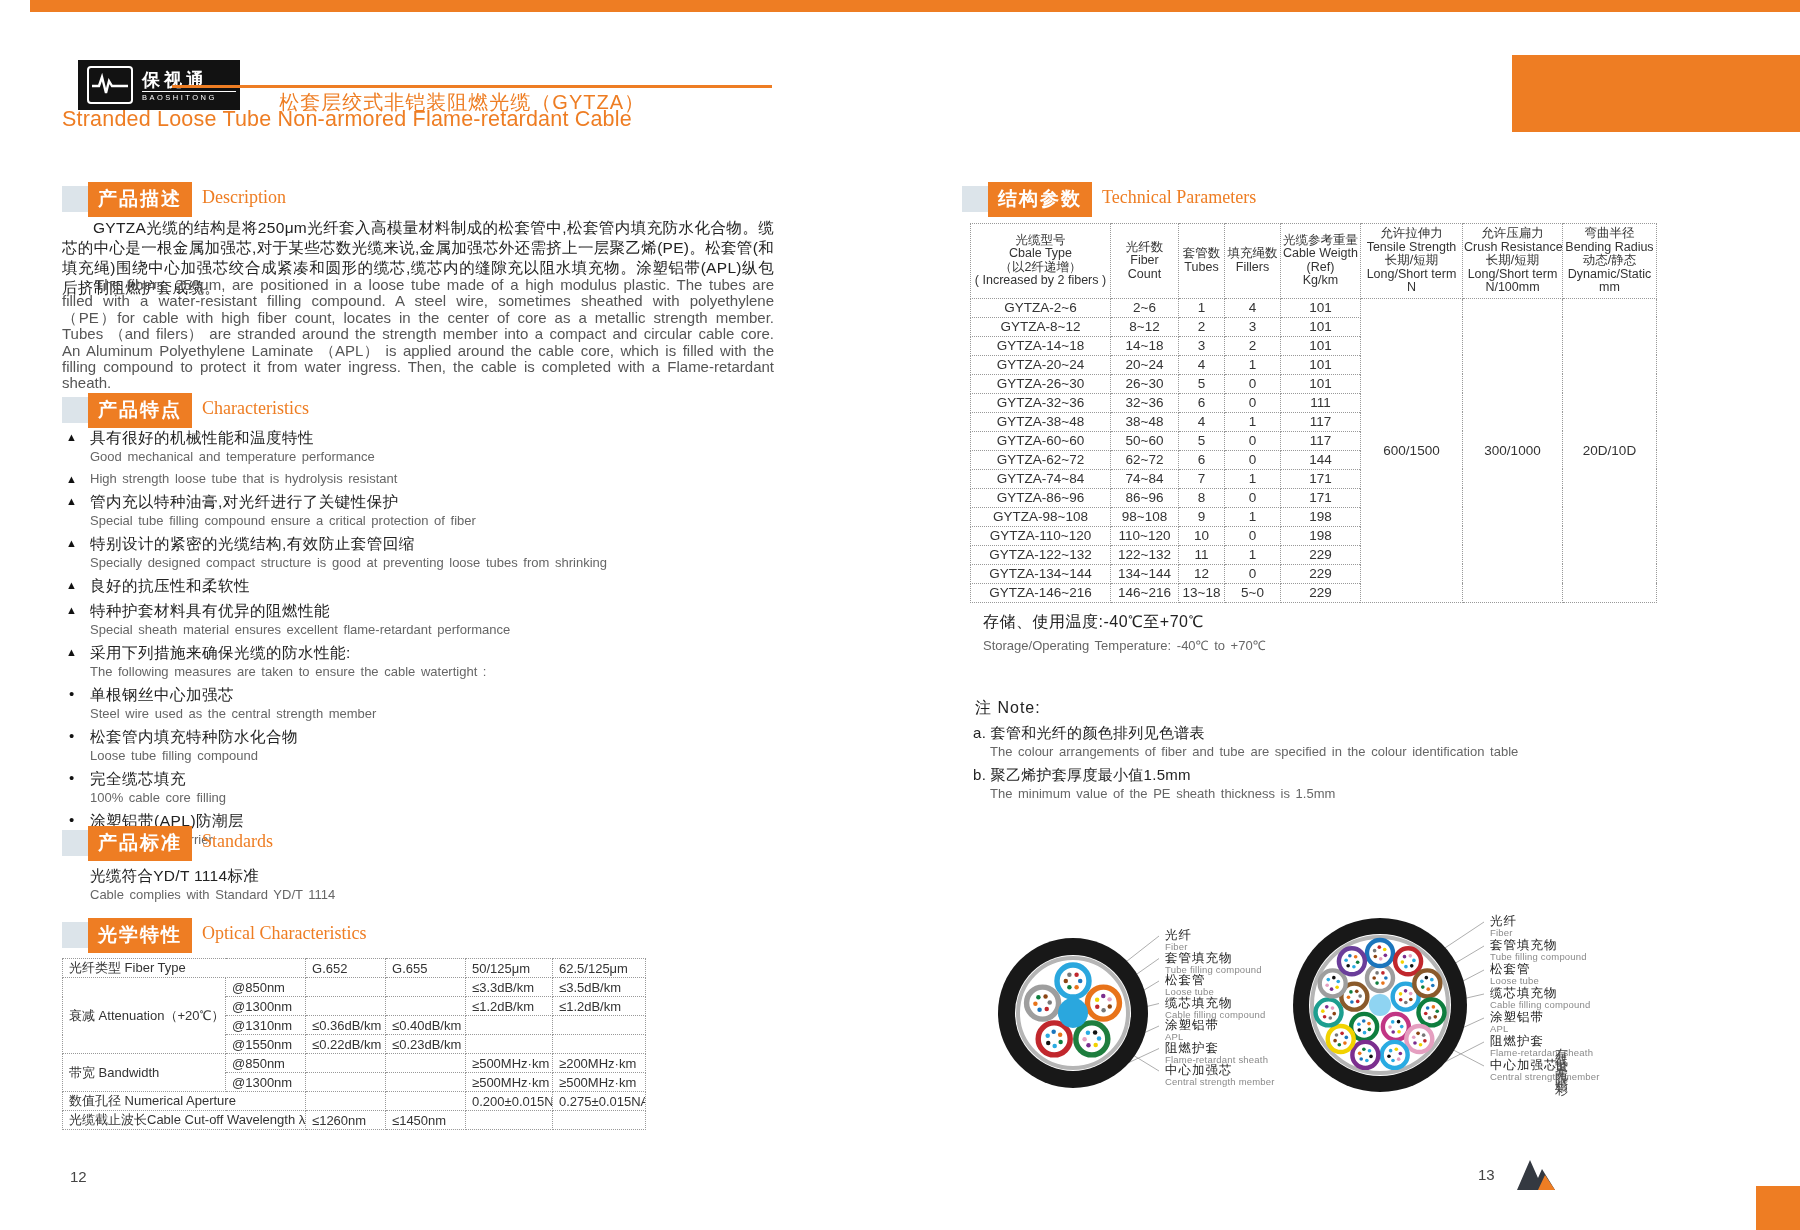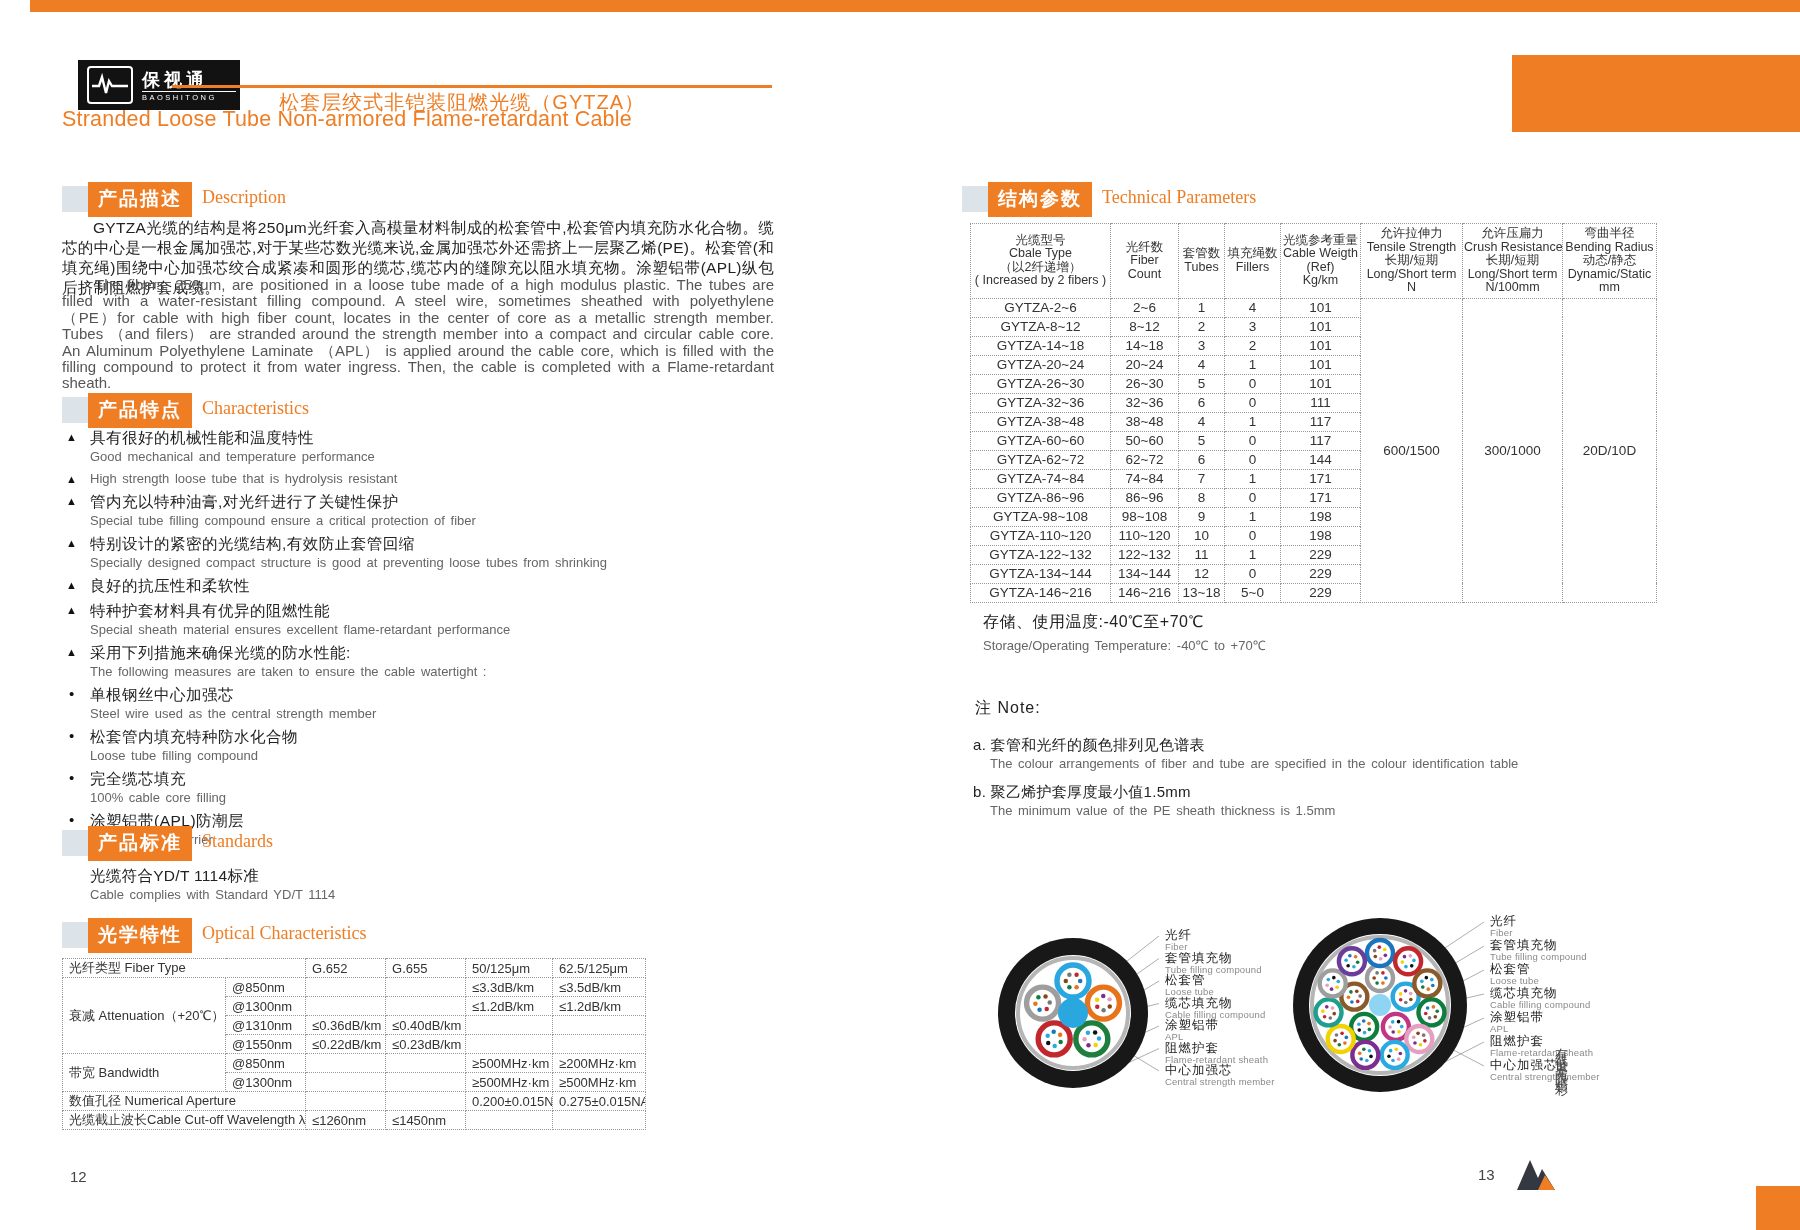--- a/index.html
+++ b/index.html
@@ -58,21 +58,21 @@
   #tech-table{position:absolute;left:970px;top:223px;width:686px;}
   #tech-table th{font-size:12.5px;line-height:13.5px;padding:3px 1px;text-align:center;vertical-align:middle;white-space:nowrap;color:#333;}
   #tech-table td{font-size:13.5px;height:19px;text-align:center;padding:0 2px;white-space:nowrap;color:#333;}
 
   .storage-cn{position:absolute;left:983px;top:612px;font-size:16px;color:#222;letter-spacing:0.5px;}
   .storage-en{position:absolute;left:983px;top:636px;font-size:13px;color:#666;word-spacing:2px;}
 
   .note-title{position:absolute;left:975px;top:698px;font-size:16px;color:#222;letter-spacing:1px;}
   #note-list{position:absolute;left:973px;top:724px;width:640px;}
   .note-item{margin-bottom:7px;}
-  .note-item .n-cn{font-size:15px;line-height:18px;color:#222;letter-spacing:0.3px;margin-top:12px;}
+  .note-item .n-cn{font-size:15px;line-height:18px;color:#222;letter-spacing:0.3px;}
   .note-item .n-en{font-size:13px;line-height:15px;color:#666;margin-top:2px;margin-left:17px;word-spacing:2px;}
 
   
   .diagram{position:absolute;}
   .diagram svg{position:absolute;left:0;top:0;}
   .dlabels{position:absolute;}
   .dl-pair{overflow:visible;}
   .dl-cn{font-size:12.5px;line-height:13px;color:#222;letter-spacing:1px;}
   .dl-en{font-size:9.5px;line-height:10px;color:#8a8a8a;letter-spacing:0.2px;}
 

